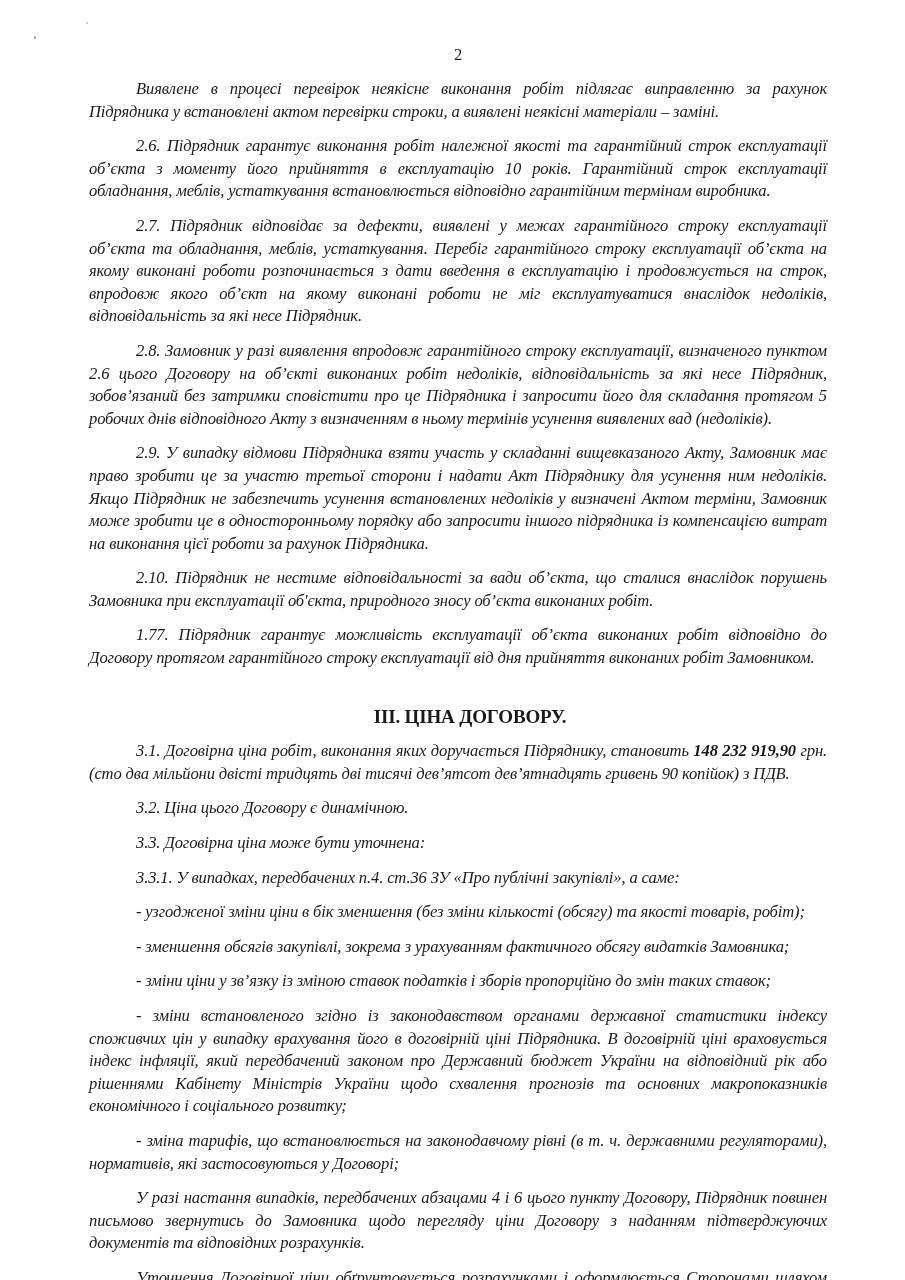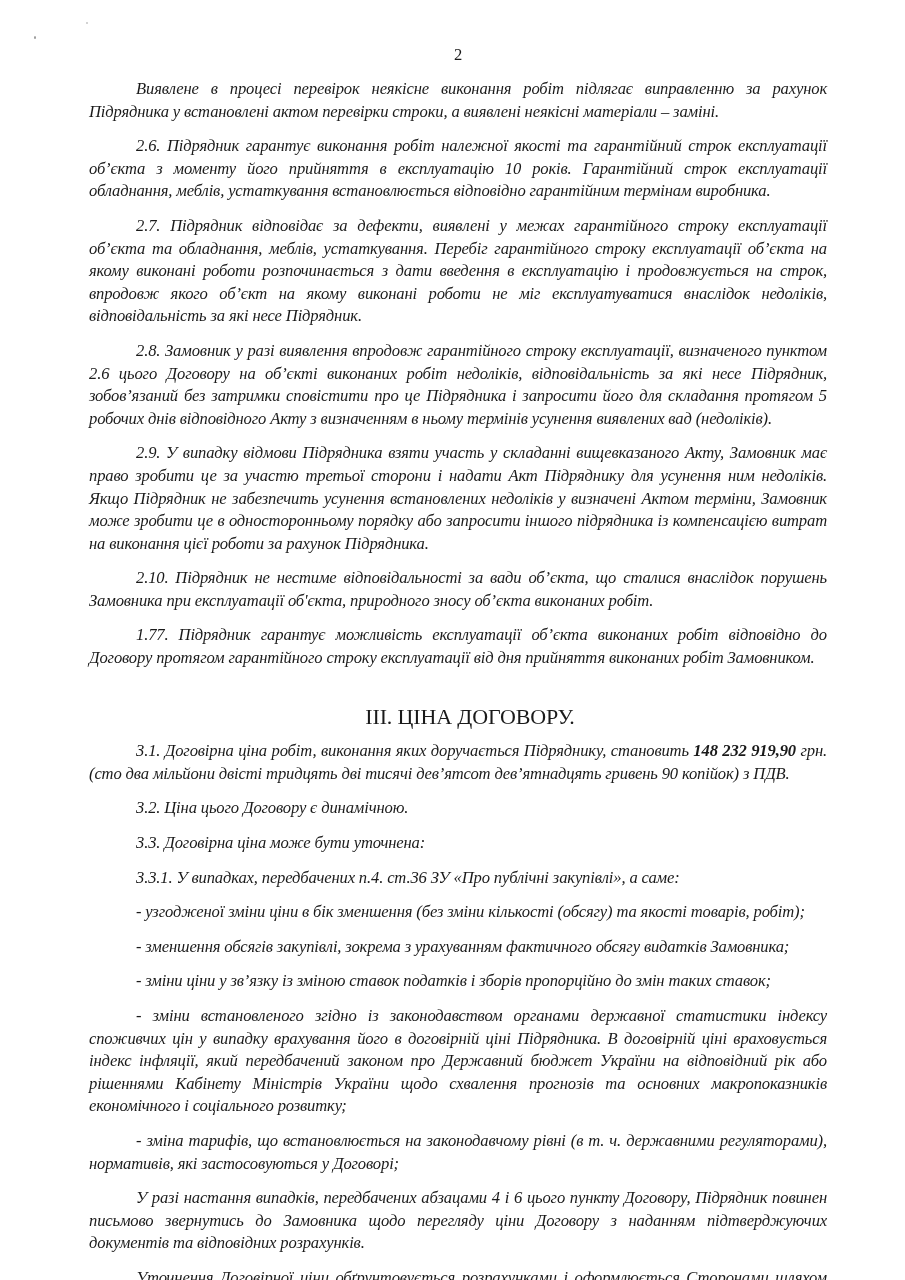--- a/index.html
+++ b/index.html
@@ -32,22 +32,22 @@
     }
     .para {
       margin: 12px;
       text-align: justify;
       text-indent: 47px;
       font-style: italic;
     }
     .section-title {
       margin: 12px 0 0 0;
       text-align: center;
-      font-weight: normal;
-      font-size: 22px;
+      font-weight: bold;
+      font-size: 19px;
       line-height: 22.6px;
       padding-left: 24px;
     }
     .bold {
       font-weight: bold;
     }
     .spacer {
       height: 12px;
     }
     .scan-speck {

